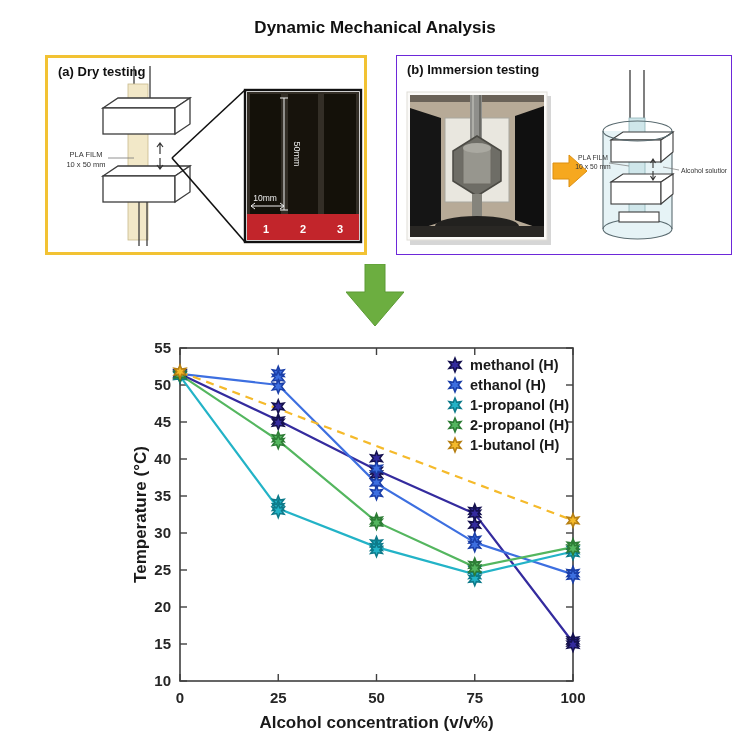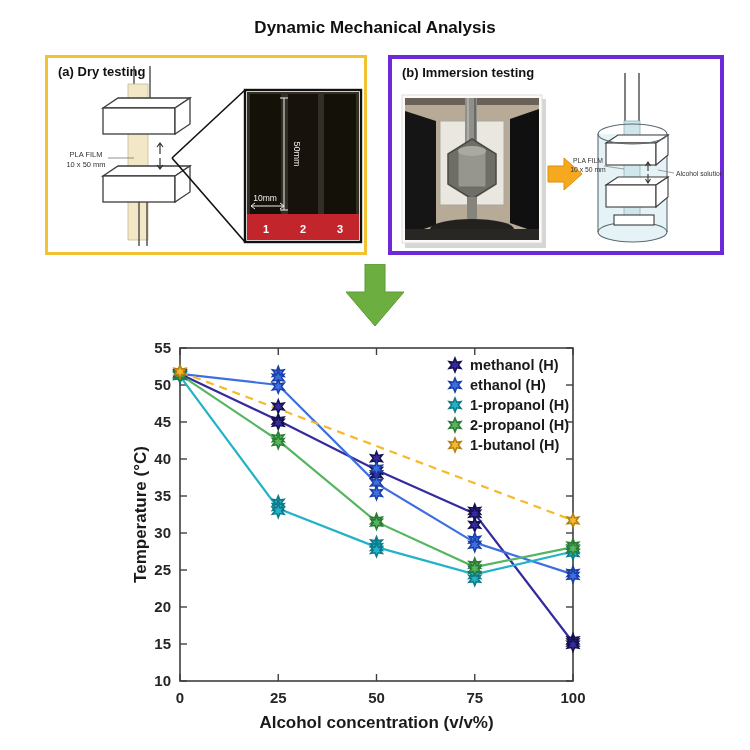--- a/index.html
+++ b/index.html
@@ -2,21 +2,21 @@
 <html><head>
 <meta charset="utf-8">
 <style>
   html,body{margin:0;padding:0;background:#fff;}
   .page{position:relative;width:750px;height:750px;background:#fff;overflow:hidden;
         font-family:"Liberation Sans",sans-serif;}
   .title{position:absolute;left:0;top:18px;width:750px;text-align:center;
          font-size:17px;font-weight:bold;color:#111;}
   .panel{position:absolute;top:55px;height:200px;background:#fff;box-sizing:border-box;}
   .panel-a{left:45px;width:322px;border:3px solid #F2C233;}
-  .panel-b{left:388px;width:336px;border:4px solid #6d28d9;}
+  .panel-b{left:396px;width:336px;border:1px solid #6d28d9;}
   .panel svg{display:block;}
   .down-arrow{position:absolute;left:346px;top:264px;}
   .chart{position:absolute;left:130px;top:330px;width:495px;height:420px;}
   svg text{font-family:"Liberation Sans",sans-serif;}
 </style>
 </head>
 <body>
 
 <div class="page">
 

